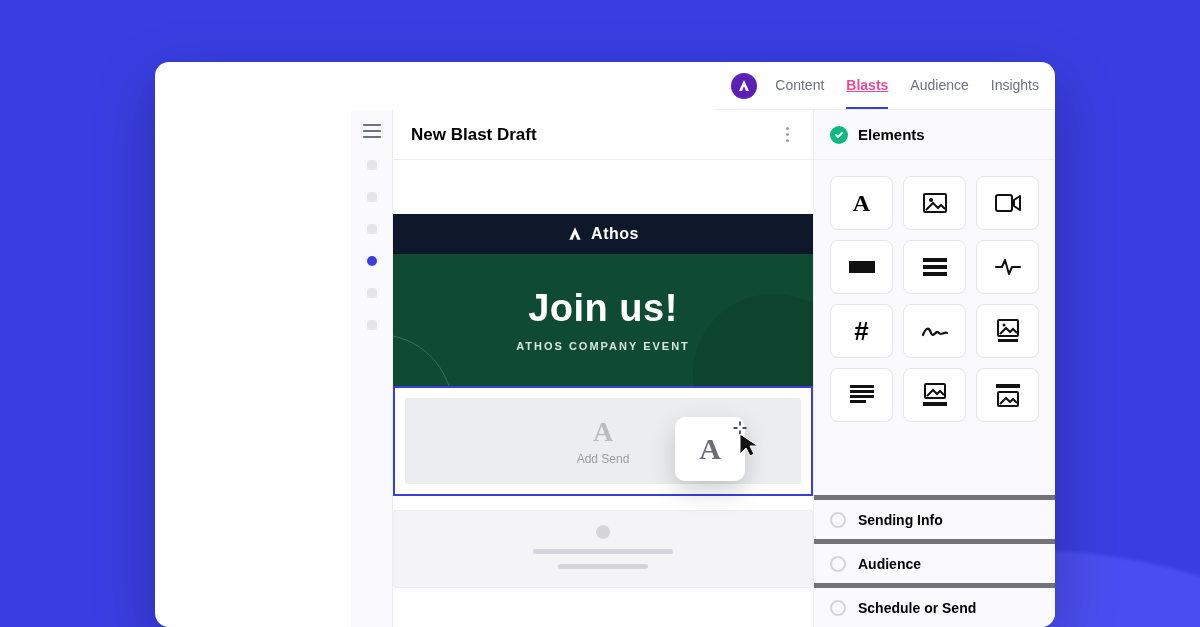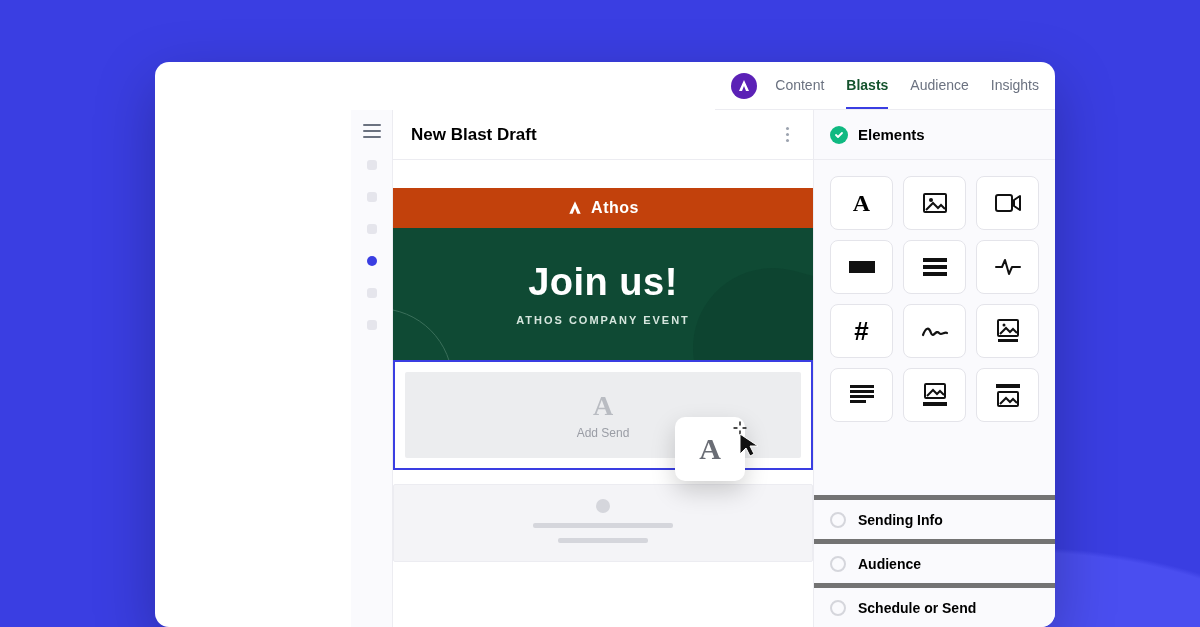--- a/index.html
+++ b/index.html
@@ -26,49 +26,49 @@
     padding: 0 16px;
     gap: 18px;
   }
   .logo-circle {
     width: 26px; height: 26px; border-radius: 50%;
     background: #5b21b6;
     display: flex; align-items: center; justify-content: center;
   }
   .tabs { display: flex; gap: 22px; height: 100%; align-items: center; }
   .tab { font-size: 14px; color: #6b7280; height: 100%; display: flex; align-items: center; cursor: pointer; border-bottom: 2px solid transparent; }
-  .tab.active { color: #14532d; font-weight: 600; border-bottom-color: #3a3ee2; }
+  .tab.active { color: #ec4899; font-weight: 600; border-bottom-color: #3a3ee2; text-decoration: underline; }
   .body { flex: 1; display: flex; min-height: 0; }
   .rail {
     width: 42px; border-right: 1px solid #ececf1;
     display: flex; flex-direction: column; align-items: center;
     padding-top: 14px; gap: 14px;
     background: #fafafd;
   }
   .rail .menu-icon { width: 18px; height: 14px; display: flex; flex-direction: column; justify-content: space-between; }
   .rail .menu-icon span { height: 2px; background: #6b7280; border-radius: 1px; }
   .rail-dot { width: 10px; height: 10px; border-radius: 3px; background: #e5e5ec; margin-top: 8px; }
   .rail-dot.on { background: #3a3ee2; border-radius: 50%; }
   .main { flex: 1; display: flex; min-width: 0; }
-  .editor { flex: 1; display: flex; flex-direction: column; min-width: 0; }
+  .editor { flex: 1; display: flex; flex-direction: column; min-width: 0; gap: 26px; }
   .editor-header {
     height: 50px; border-bottom: 1px solid #ececf1;
     display: flex; align-items: center; justify-content: space-between;
     padding: 0 18px;
   }
   .editor-header .title { font-weight: 700; font-size: 17px; }
   .dots-vert { display: flex; flex-direction: column; gap: 3px; padding: 6px; }
   .dots-vert span { width: 3px; height: 3px; background: #9ca3af; border-radius: 50%; }
   .canvas-wrap { flex: 1; overflow: hidden; padding: 28px 0 0 0; display: flex; justify-content: center; background: #fff; }
   .canvas { width: 420px; position: relative; }
   .email-hero {
     background: #0f4a34;
     position: relative; overflow: hidden;
   }
-  .hero-top { background: #c2410c; height: 40px; display: flex; align-items: center; justify-content: center; gap: 8px; }
+  .hero-top { background: #0f172a; height: 40px; display: flex; align-items: center; justify-content: center; gap: 8px; }
   .hero-top .brand { color: #fff; font-weight: 600; font-size: 16px; letter-spacing: .5px; }
   .hero-body { padding: 33px 10px 34px; text-align: center; position: relative; }
   .hero-body h1 { color: #fff; font-size: 38px; font-weight: 700; letter-spacing: .5px; }
   .hero-body .sub { color: #d6e6de; font-size: 11px; letter-spacing: 2px; margin-top: 10px; font-weight: 600; }
   .hero-circle { position: absolute; left: -90px; top: 80px; width: 150px; height: 150px; border: 1px solid #3a6f5a; border-radius: 50%; }
   .hero-shape { position: absolute; right: -40px; top: 40px; width: 160px; height: 160px; background: #0a3c2a; border-radius: 50% 0 50% 50%; transform: rotate(15deg); opacity: .4; }
   .drop-slot {
     margin-top: 0px;
     border: 2px solid #3a3ee2;
     padding: 10px;

